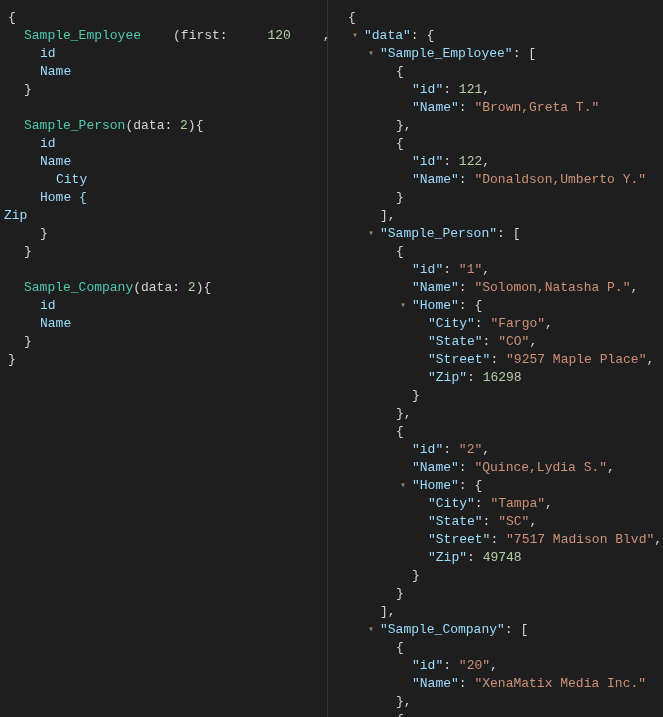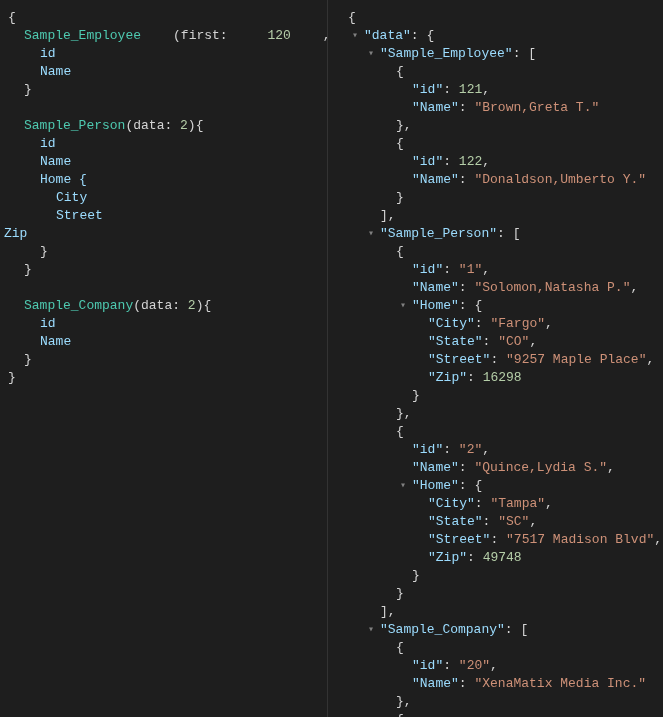--- a/index.html
+++ b/index.html
@@ -68,23 +68,22 @@
 <div class="left-panel" id="left-panel">
     <div class="line" style="padding-left: 8px;"><span class="c-white">{</span></div>
     <div class="line" style="padding-left: 24px; gap: 32px;"><span class="c-cyan">Sample_Employee</span><span class="c-white">(first: </span><span class="c-number">120</span><span class="c-white">, after: </span><span class="c-number">123</span></div>
     <div class="line" style="padding-left: 40px;"><span class="c-blue">id</span></div>
     <div class="line" style="padding-left: 40px;"><span class="c-blue">Name</span></div>
     <div class="line" style="padding-left: 24px;"><span class="c-white">}</span></div>
     <div class="line" style="padding-left: 8px;">&nbsp;</div>
     <div class="line" style="padding-left: 24px;"><span class="c-cyan">Sample_Person</span><span class="c-white">(data: </span><span class="c-number">2</span><span class="c-white">){</span></div>
     <div class="line" style="padding-left: 40px;"><span class="c-blue">id</span></div>
     <div class="line" style="padding-left: 40px;"><span class="c-blue">Name</span></div>
+    <div class="line" style="padding-left: 56px;"><span class="c-blue">City</span></div>
     <div class="line" style="padding-left: 40px;"><span class="c-blue">Home {</span></div>
-    <div class="line" style="padding-left: 56px;"><span class="c-blue">City</span></div>
-    <div class="line" style="padding-left: 56px;"><span class="c-blue">Street</span></div>
     <div class="line" style=""><span class="c-blue">Zip</span></div>
     <div class="line" style="padding-left: 40px;"><span class="c-white">}</span></div>
     <div class="line" style="padding-left: 24px;"><span class="c-white">}</span></div>
     <div class="line" style="padding-left: 8px;">&nbsp;</div>
     <div class="line" style="padding-left: 24px;"><span class="c-cyan">Sample_Company</span><span class="c-white">(data: </span><span class="c-number">2</span><span class="c-white">){</span></div>
     <div class="line" style="padding-left: 40px;"><span class="c-blue">id</span></div>
     <div class="line" style="padding-left: 40px;"><span class="c-blue">Name</span></div>
     <div class="line" style="padding-left: 24px;"><span class="c-white">}</span></div>
     <div class="line" style="padding-left: 8px;"><span class="c-white">}</span></div>
   </div>

